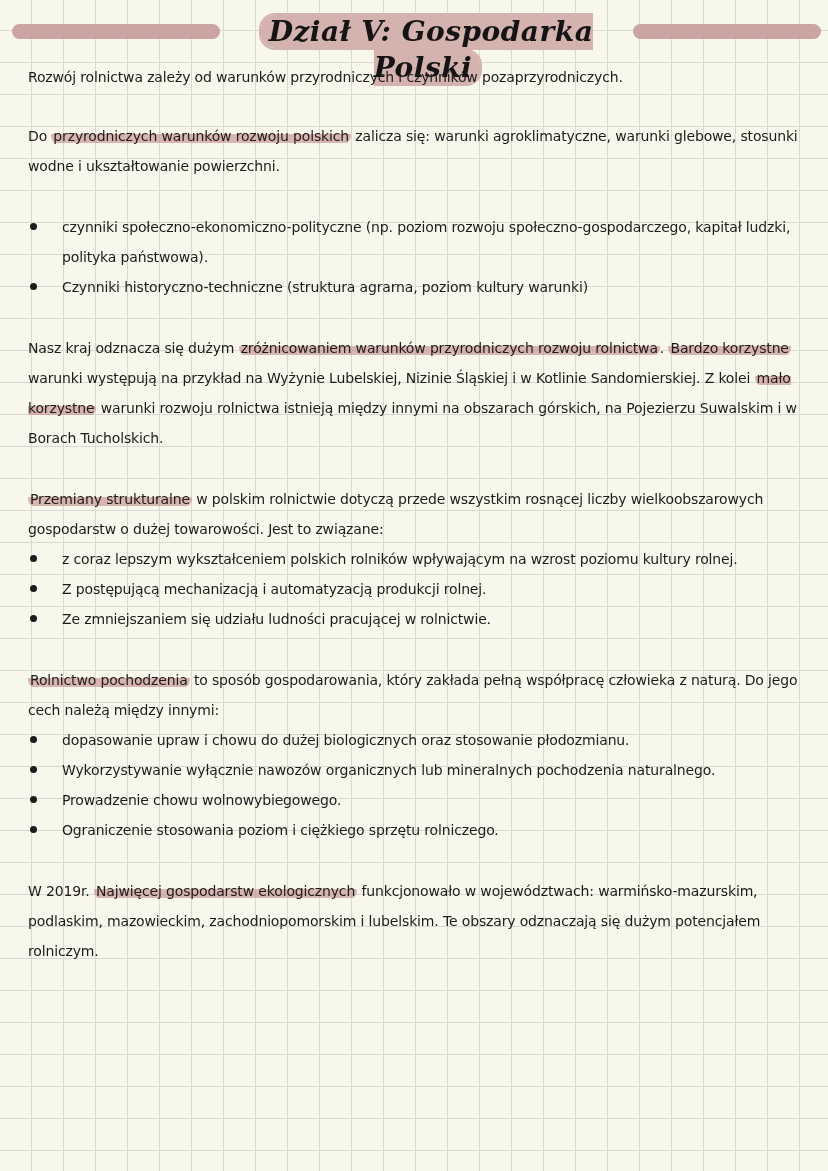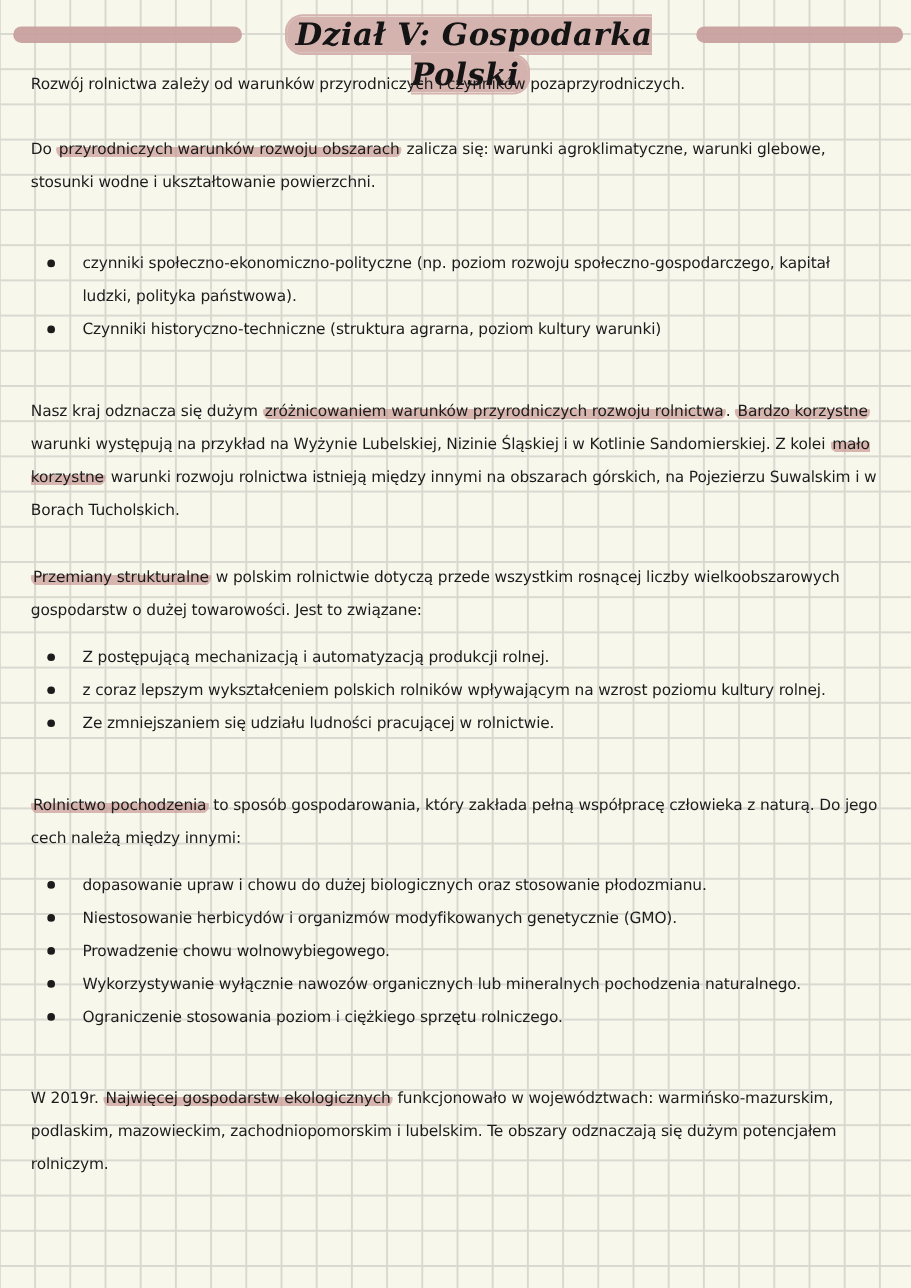--- a/index.html
+++ b/index.html
@@ -37,21 +37,21 @@
     position: absolute; left: 28px; top: 62px; width: 780px;
     font-size: 14px; line-height: 30px; letter-spacing: -0.15px;
   }
   .para { margin: 0; }
   .gap1 { height: 29px; }
   .gap2 { height: 31px; }
   .hl {
     background: linear-gradient(to bottom, transparent 38%, rgba(196,142,138,0.62) 38%, rgba(196,142,138,0.62) 92%, transparent 92%);
     border-radius: 8px; padding: 0 2px;
   }
-  ul.bullets { list-style: none; margin: 13px; padding: 0; }
+  ul.bullets { list-style: none; margin: 0; padding: 0; }
   ul.bullets li { position: relative; padding-left: 34px; }
   ul.bullets li::before {
     content: ""; position: absolute; left: 2px; top: 11px;
     width: 7px; height: 7px; border-radius: 50%; background: #1c1c1c;
   }
 </style>
 </head>
 <body>
 
 <div class="title-row">
@@ -59,50 +59,49 @@
   <div class="title-text"><span>Dział V: Gospodarka Polski</span></div>
   <div class="title-bar right"></div>
 </div>
 
 <div class="content">
 
   <p class="para">Rozwój rolnictwa zależy od warunków przyrodniczych i czynników pozaprzyrodniczych.</p>
 
   <div class="gap1"></div>
 
-  <p class="para"><span>Do </span><span class="hl">przyrodniczych warunków rozwoju obszarach</span><span> zalicza się: warunki agroklimatyczne, warunki glebowe, stosunki wodne i ukształtowanie powierzchni.</span></p>
+  <p class="para"><span>Do </span><span class="hl">przyrodniczych warunków rozwoju polskich</span><span> zalicza się: warunki agroklimatyczne, warunki glebowe, stosunki wodne i ukształtowanie powierzchni.</span></p>
 
   <div class="gap2"></div>
 
   <ul class="bullets">
     <li>czynniki społeczno-ekonomiczno-polityczne (np. poziom rozwoju społeczno-gospodarczego, kapitał ludzki, polityka państwowa).</li>
     <li>Czynniki historyczno-techniczne (struktura agrarna, poziom kultury warunki)</li>
   </ul>
 
   <div class="gap2"></div>
 
   <p class="para"><span>Nasz kraj odznacza się dużym </span><span class="hl">zróżnicowaniem warunków przyrodniczych rozwoju rolnictwa</span><span>. </span><span class="hl">Bardzo korzystne</span><span> warunki występują na przykład na Wyżynie Lubelskiej, Nizinie Śląskiej i w Kotlinie Sandomierskiej. Z kolei </span><span class="hl">mało korzystne</span><span> warunki rozwoju rolnictwa istnieją między innymi na obszarach górskich, na Pojezierzu Suwalskim i w Borach Tucholskich.</span></p>
 
   <div class="gap2"></div>
 
   <p class="para"><span class="hl">Przemiany strukturalne</span><span> w polskim rolnictwie dotyczą przede wszystkim rosnącej liczby wielkoobszarowych  gospodarstw o dużej towarowości. Jest to związane:</span></p>
   <ul class="bullets">
+    <li>z coraz lepszym wykształceniem polskich rolników wpływającym na wzrost poziomu kultury rolnej.</li>
     <li>Z postępującą mechanizacją i automatyzacją produkcji rolnej.</li>
-    <li>z coraz lepszym wykształceniem polskich rolników wpływającym na wzrost poziomu kultury rolnej.</li>
     <li>Ze zmniejszaniem się udziału ludności pracującej w rolnictwie.</li>
   </ul>
 
   <div class="gap2"></div>
 
   <p class="para"><span class="hl">Rolnictwo pochodzenia</span><span> to sposób gospodarowania, który zakłada pełną współpracę człowieka z naturą. Do jego cech należą między innymi:</span></p>
   <ul class="bullets">
     <li>dopasowanie upraw i chowu do dużej biologicznych oraz stosowanie płodozmianu.</li>
-    <li>Niestosowanie herbicydów i organizmów modyfikowanych genetycznie (GMO).</li>
+    <li>Wykorzystywanie wyłącznie nawozów organicznych lub mineralnych pochodzenia naturalnego.</li>
     <li>Prowadzenie chowu wolnowybiegowego.</li>
-    <li>Wykorzystywanie wyłącznie nawozów organicznych lub mineralnych pochodzenia naturalnego.</li>
     <li>Ograniczenie stosowania poziom i ciężkiego sprzętu rolniczego.</li>
   </ul>
 
   <div class="gap2"></div>
 
   <p class="para"><span>W 2019r. </span><span class="hl">Najwięcej gospodarstw ekologicznych</span><span> funkcjonowało w województwach: warmińsko-mazurskim, podlaskim, mazowieckim, zachodniopomorskim i lubelskim. Te obszary odznaczają się dużym potencjałem rolniczym.</span></p>
 
 </div>
 
 </body></html>

